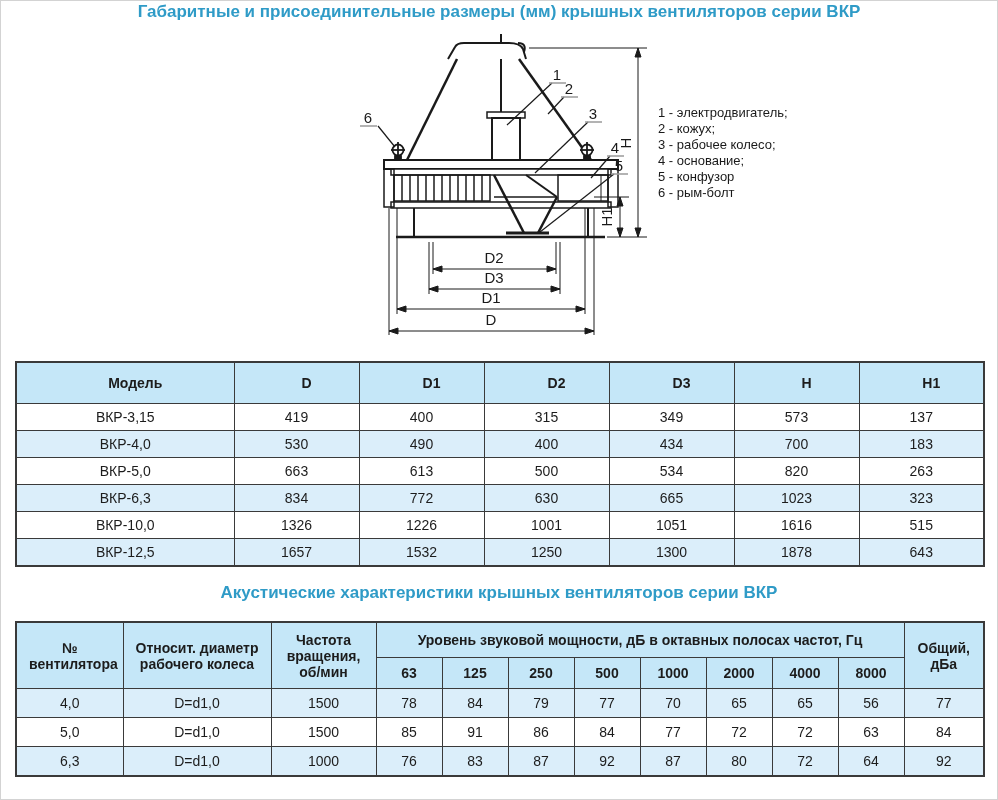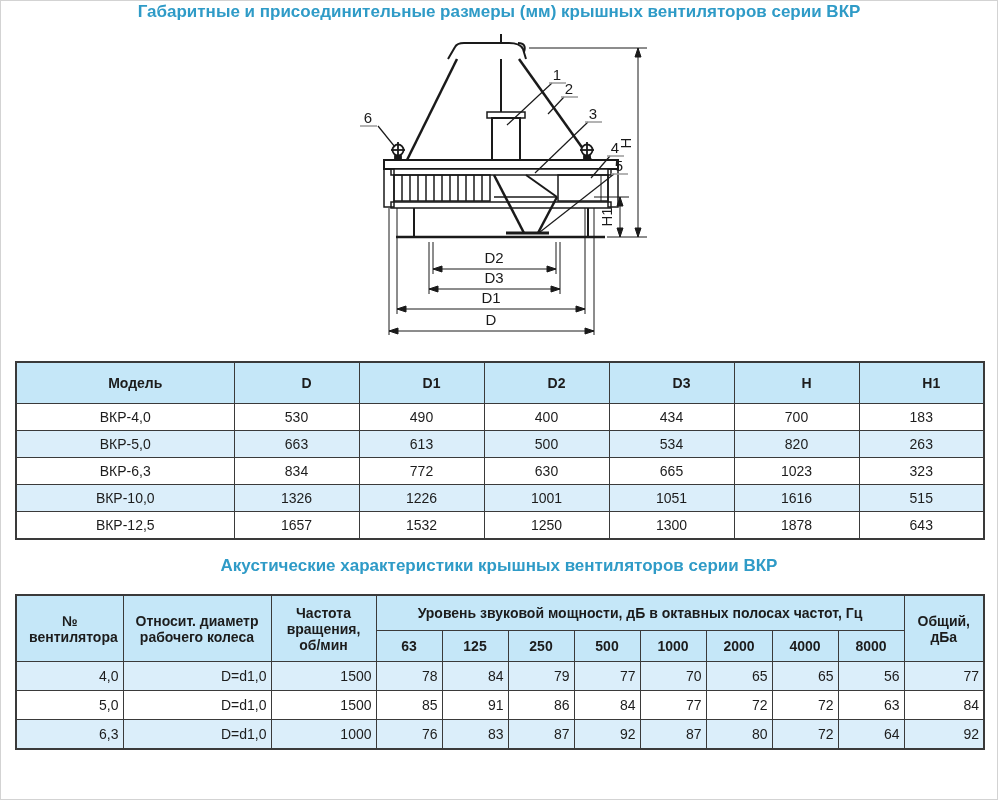--- a/index.html
+++ b/index.html
@@ -28,21 +28,21 @@
   .t1 td { height:26px; }
   .t1 tbody tr:nth-child(even) td { background:#dbeefa; }
 
   .title2 { margin-top:15px; }
 
   .t2 { margin-top:17px; }
   .t2 thead tr:first-child th { height:34px; }
   .t2 thead tr.bands th { height:30px; }
   .t2 th { padding:0 12px; }
   .t2 th.band { padding:0 2px; }
-  .t2 td { height:28px;text-align:right; }
+  .t2 td { height:28px; }
   .t2 tbody tr:nth-child(odd) td { background:#dbeefa; }
 </style>
 </head>
 <body>
 
 <div class="page">
 
   <div class="doc-title">Габаритные и присоединительные размеры (мм) крышных вентиляторов серии ВКР</div>
 
   <div class="figure-space">
@@ -171,20 +171,28 @@
         <text x="367" y="122">6</text>
         <text x="493" y="262">D2</text>
         <text x="493" y="282">D3</text>
         <text x="490" y="302">D1</text>
         <text x="490" y="324">D</text>
         <text transform="rotate(-90 630 142)" x="630" y="142">H</text>
         <text transform="rotate(-90 611 216)" x="611" y="216" font-size="13">H1</text>
       </g>
     </svg>
 
+    <div class="legend">
+      <div>1 - электродвигатель;</div>
+      <div>2 - кожух;</div>
+      <div>3 - рабочее колесо;</div>
+      <div>4 - основание;</div>
+      <div>5 - конфузор</div>
+      <div>6 - рым-болт</div>
+    </div>
   </div>
 
   <table class="t1">
     <colgroup>
       <col style="width:218px">
         <col style="width:125px">
         <col style="width:125px">
       <col style="width:125px">
         <col style="width:125px">
         <col style="width:125px">
@@ -195,20 +203,29 @@
         <th>Модель</th>
         <th>D</th>
         <th>D1</th>
         <th>D2</th>
         <th>D3</th>
         <th>H</th>
         <th>H1</th>
       </tr>
     </thead>
     <tbody>
+      <tr>
+        <td>ВКР-3,15</td>
+        <td>419</td>
+        <td>400</td>
+        <td>315</td>
+        <td>349</td>
+        <td>573</td>
+        <td>137</td>
+      </tr>
       <tr>
         <td>ВКР-4,0</td>
         <td>530</td>
         <td>490</td>
         <td>400</td>
         <td>434</td>
         <td>700</td>
         <td>183</td>
       </tr>
       <tr>

